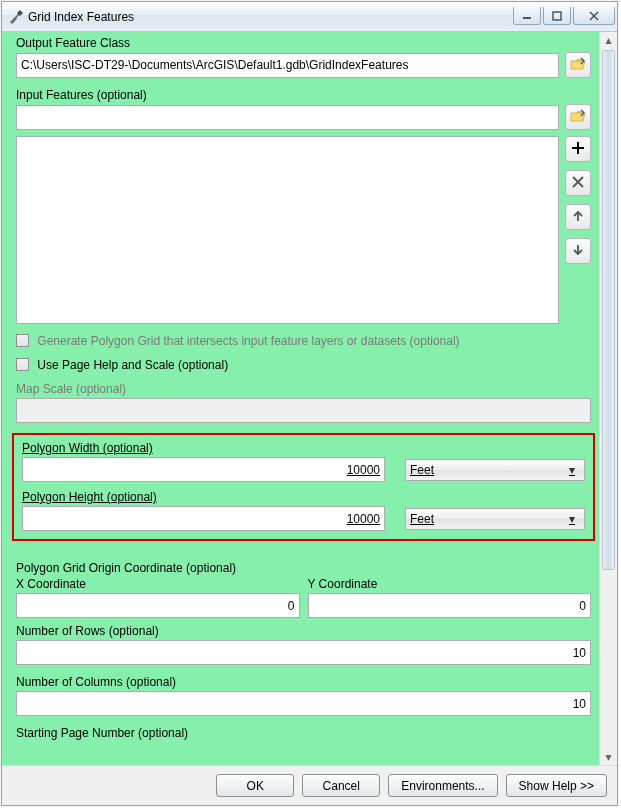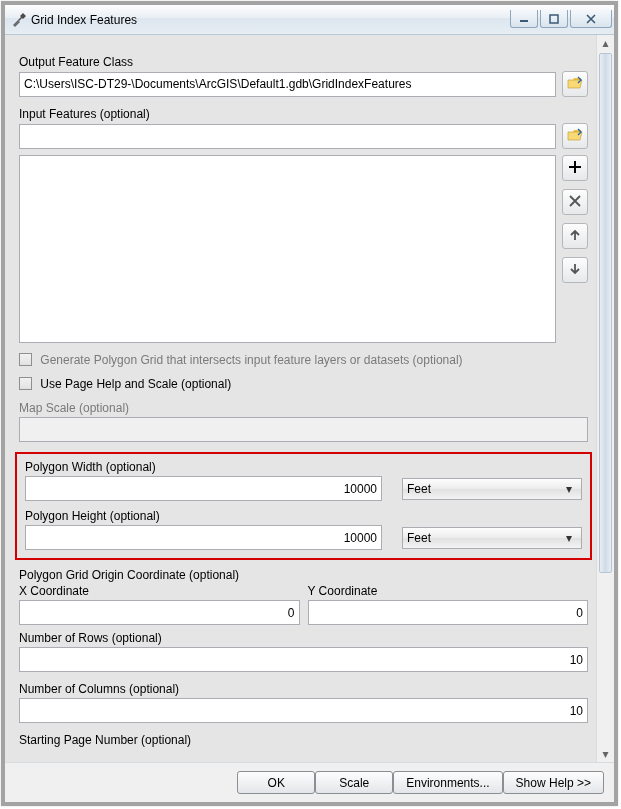--- a/index.html
+++ b/index.html
@@ -9,22 +9,22 @@
     font-size: 12px;
     background: #fff;
     color: #000;
     width: 621px;
     height: 809px;
     overflow: hidden;
   }
   .window {
     width: 617px;
     height: 805px;
-    border: 4px solid #a3a3a3;
-    background: #e5e5e5;
+    border: 1px solid #a3a3a3;
+    background: #86efac;
     display: flex;
     flex-direction: column;
     margin: 1px;
     box-shadow: 0 0 2px rgba(0,0,0,0.15);
   }
   .titlebar {
     height: 30px;
     background: linear-gradient(to bottom, #fdfdfe 0%, #e9eff5 45%, #dde6ef 46%, #e6edf4 100%);
     border-bottom: 1px solid #b8c7d6;
     display: flex;
@@ -70,21 +70,21 @@
     flex-direction: column;
     min-height: 0;
   }
   .clientrow {
     flex: 1;
     display: flex;
     min-height: 0;
   }
   .client {
     flex: 1;
-    padding: 20px 8px 8px 14px;
+    padding: 4px 8px 8px 14px;
     overflow: hidden;
     position: relative;
   }
   .scrollbar {
     width: 18px;
     background: #f0f0f0;
     border-left: 1px solid #dcdcdc;
     position: relative;
   }
   .scrollbar .thumb {
@@ -191,31 +191,33 @@
   }
   .select .sel-val { flex: 1; }
   .select .sel-arrow {
     width: 16px;
     text-align: center;
     color: #333;
   }
   .highlight-box {
     border: 2px solid #d40000;
     padding: 6px 8px 8px 8px;
-    margin: 4px -4px 8px -4px;
+    margin: 4px -4px 20px -4px;
+    text-decoration: underline;
   }
   .coord-row { display: flex; gap: 8px; }
   .coord-col { flex: 1; }
   .buttonbar {
     height: 40px;
     border-top: 1px solid #d6dbe0;
     background: #f0f0f0;
     display: flex;
     align-items: center;
     justify-content: flex-end;
+    gap: 8px;
     padding: 0 10px;
   }
   .btn {
     height: 23px;
     min-width: 78px;
     padding: 0 12px;
     border: 1px solid #8b8e92;
     border-radius: 3px;
     background: linear-gradient(to bottom, #fdfdfd, #e3e6e9);
     font-size: 12px;
@@ -402,18 +404,18 @@
 
       <div class="scrollbar">
         <div class="arrow up">▴</div>
         <div class="thumb"></div>
         <div class="arrow down">▾</div>
       </div>
     </div>
 
     <div class="buttonbar">
       <div class="btn">OK</div>
-      <div class="btn">Scale</div>
+      <div class="btn">Cancel</div>
       <div class="btn" style="min-width:100px">Environments...</div>
       <div class="btn" style="min-width:100px">Show Help &gt;&gt;</div>
     </div>
   </div>
 </div>
 
 </body></html>

